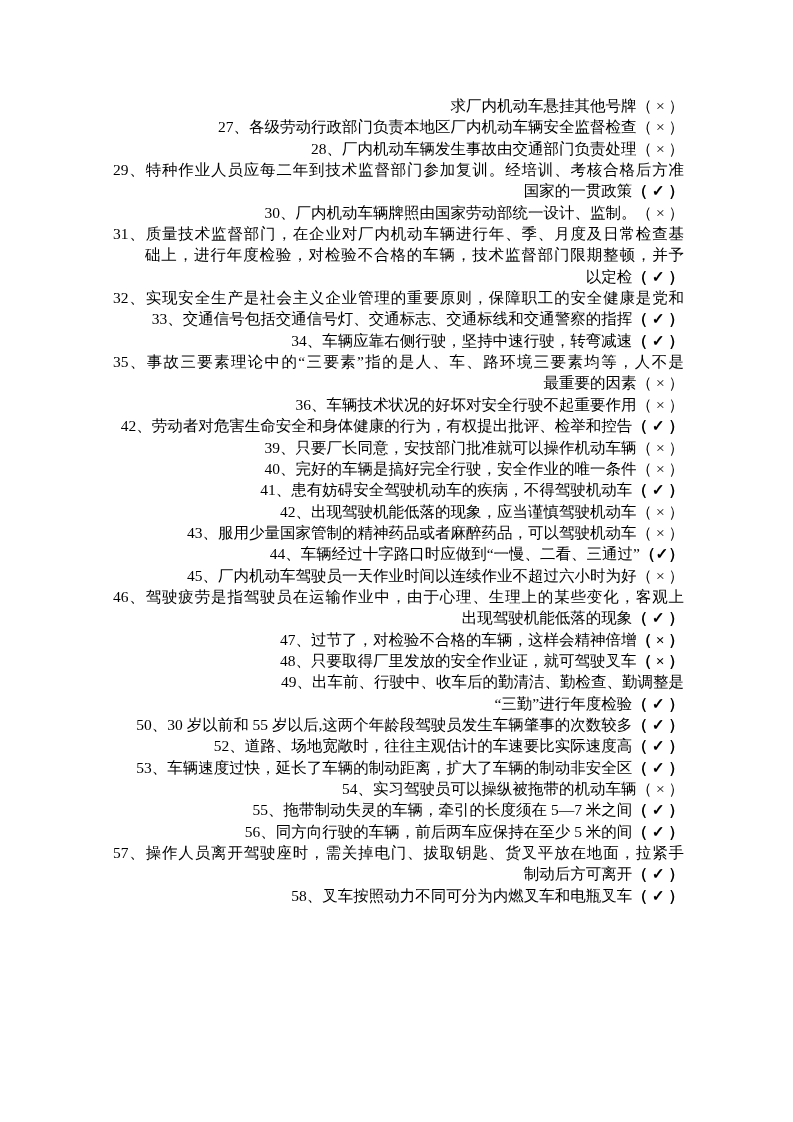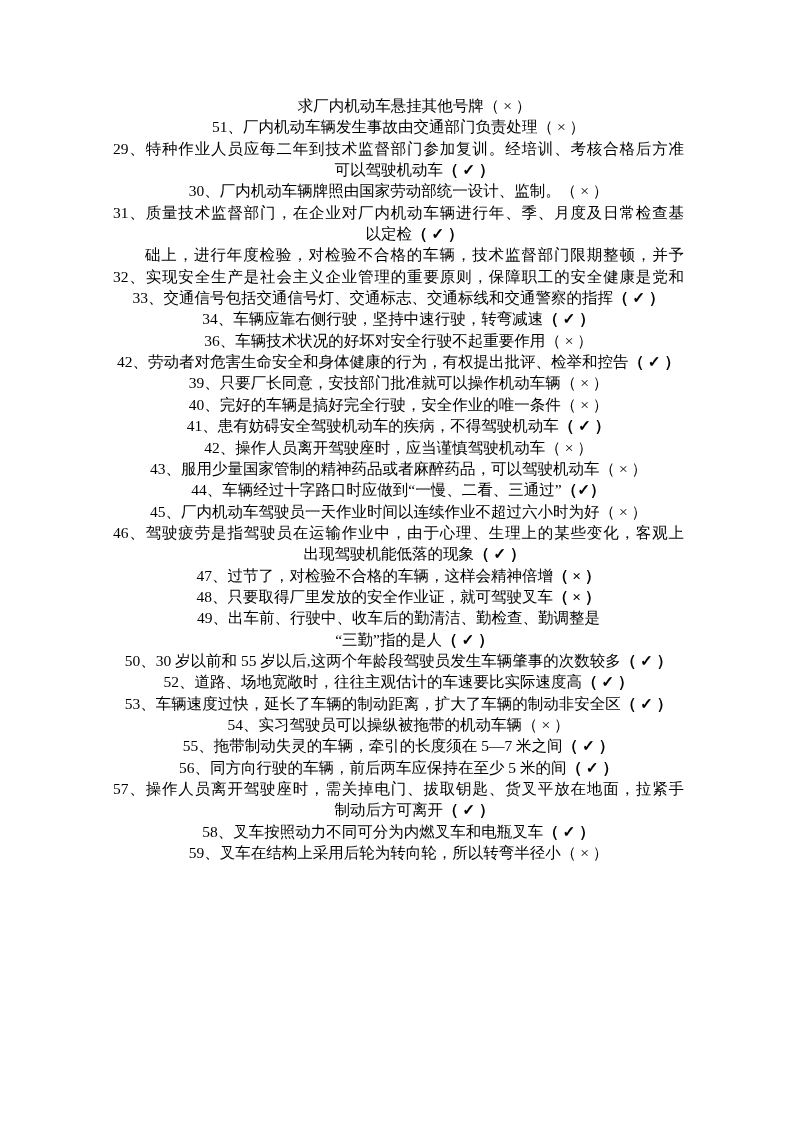--- a/index.html
+++ b/index.html
@@ -14,81 +14,88 @@
     font-size: 15.5px;
     line-height: 21.35px;
   }
   .doc {
     position: absolute;
     left: 113px;
     top: 95px;
     width: 571px;
   }
   .item { margin-left: 32px; }
-  .item .line { white-space: nowrap; text-align: center; }
+  .item .line { white-space: nowrap; text-align: right; }
   .item .line.just {
     white-space: normal;
     text-align: justify;
     text-align-last: justify;
   }
   .item .line.first { text-indent: -32px; }
   .item.no-num .line.first { text-indent: 0; }
   .num { letter-spacing: 0; }
   .ans { white-space: pre; }
   .ans.chk { font-weight: bold; }
   .ans.bold { font-weight: bold; }
 </style>
 </head>
 <body>
 
 <div id="doc" class="doc">
     <div class="item no-num">
       <div class="line first"><span>求厂内机动车悬挂其他号牌</span><span class="ans">（ × ）</span></div>
     </div>
     <div class="item">
-      <div class="line first"><span class="num">51、</span><span>厂内机动车辆发生事故由交通部门负责处理</span><span class="ans">（ × ）</span></div>
+      <div class="line first"><span class="num">27、</span><span>各级劳动行政部门负责本地区厂内机动车辆安全监督检查</span><span class="ans">（ × ）</span></div>
+    </div>
+    <div class="item">
+      <div class="line first"><span class="num">28、</span><span>厂内机动车辆发生事故由交通部门负责处理</span><span class="ans">（ × ）</span></div>
     </div>
     <div class="item">
       <div class="line first just"><span class="num">29、</span><span>特种作业人员应每二年到技术监督部门参加复训。经培训、考核合格后方准</span></div>
-      <div class="line"><span>可以驾驶机动车</span><span class="ans chk">（ ✓ ）</span></div>
+      <div class="line"><span>国家的一贯政策</span><span class="ans chk">（ ✓ ）</span></div>
     </div>
     <div class="item">
       <div class="line first"><span class="num">30、</span><span>厂内机动车辆牌照由国家劳动部统一设计、监制。</span><span class="ans">（ × ）</span></div>
     </div>
     <div class="item">
       <div class="line first just"><span class="num">31、</span><span>质量技术监督部门，在企业对厂内机动车辆进行年、季、月度及日常检查基</span></div>
+      <div class="line just"><span>础上，进行年度检验，对检验不合格的车辆，技术监督部门限期整顿，并予</span></div>
       <div class="line"><span>以定检</span><span class="ans chk">（ ✓ ）</span></div>
-      <div class="line just"><span>础上，进行年度检验，对检验不合格的车辆，技术监督部门限期整顿，并予</span></div>
     </div>
     <div class="item">
       <div class="line first just"><span class="num">32、</span><span>实现安全生产是社会主义企业管理的重要原则，保障职工的安全健康是党和</span></div>
     </div>
     <div class="item">
       <div class="line first"><span class="num">33、</span><span>交通信号包括交通信号灯、交通标志、交通标线和交通警察的指挥</span><span class="ans chk">（ ✓ ）</span></div>
     </div>
     <div class="item">
       <div class="line first"><span class="num">34、</span><span>车辆应靠右侧行驶，坚持中速行驶，转弯减速</span><span class="ans chk">（ ✓ ）</span></div>
+    </div>
+    <div class="item">
+      <div class="line first just"><span class="num">35、</span><span>事故三要素理论中的“三要素”指的是人、车、路环境三要素均等，人不是</span></div>
+      <div class="line"><span>最重要的因素</span><span class="ans">（ × ）</span></div>
     </div>
     <div class="item">
       <div class="line first"><span class="num">36、</span><span>车辆技术状况的好坏对安全行驶不起重要作用</span><span class="ans">（ × ）</span></div>
     </div>
     <div class="item">
       <div class="line first"><span class="num">42、</span><span>劳动者对危害生命安全和身体健康的行为，有权提出批评、检举和控告</span><span class="ans chk">（ ✓ ）</span></div>
     </div>
     <div class="item">
       <div class="line first"><span class="num">39、</span><span>只要厂长同意，安技部门批准就可以操作机动车辆</span><span class="ans">（ × ）</span></div>
     </div>
     <div class="item">
       <div class="line first"><span class="num">40、</span><span>完好的车辆是搞好完全行驶，安全作业的唯一条件</span><span class="ans">（ × ）</span></div>
     </div>
     <div class="item">
       <div class="line first"><span class="num">41、</span><span>患有妨碍安全驾驶机动车的疾病，不得驾驶机动车</span><span class="ans chk">（ ✓ ）</span></div>
     </div>
     <div class="item">
-      <div class="line first"><span class="num">42、</span><span>操作人员离开驾驶座时，应当谨慎驾驶机动车</span><span class="ans">（ × ）</span></div>
+      <div class="line first"><span class="num">42、</span><span>出现驾驶机能低落的现象，应当谨慎驾驶机动车</span><span class="ans">（ × ）</span></div>
     </div>
     <div class="item">
       <div class="line first"><span class="num">43、</span><span>服用少量国家管制的精神药品或者麻醉药品，可以驾驶机动车</span><span class="ans">（ × ）</span></div>
     </div>
     <div class="item">
       <div class="line first"><span class="num">44、</span><span>车辆经过十字路口时应做到“一慢、二看、三通过”</span><span class="ans chk">（✓）</span></div>
     </div>
     <div class="item">
       <div class="line first"><span class="num">45、</span><span>厂内机动车驾驶员一天作业时间以连续作业不超过六小时为好</span><span class="ans">（ × ）</span></div>
     </div>
@@ -97,21 +104,21 @@
       <div class="line"><span>出现驾驶机能低落的现象</span><span class="ans chk">（ ✓ ）</span></div>
     </div>
     <div class="item">
       <div class="line first"><span class="num">47、</span><span>过节了，对检验不合格的车辆，这样会精神倍增</span><span class="ans bold">（ × ）</span></div>
     </div>
     <div class="item">
       <div class="line first"><span class="num">48、</span><span>只要取得厂里发放的安全作业证，就可驾驶叉车</span><span class="ans bold">（ × ）</span></div>
     </div>
     <div class="item">
       <div class="line first"><span class="num">49、</span><span>出车前、行驶中、收车后的勤清洁、勤检查、勤调整是</span></div>
-      <div class="line"><span>“三勤”指的是人</span><span class="ans chk">（ ✓ ）</span></div>
+      <div class="line"><span>“三勤”进行年度检验</span><span class="ans chk">（ ✓ ）</span></div>
     </div>
     <div class="item">
       <div class="line first"><span class="num">50、</span><span>30 岁以前和 55 岁以后,这两个年龄段驾驶员发生车辆肇事的次数较多</span><span class="ans chk">（ ✓ ）</span></div>
     </div>
     <div class="item">
       <div class="line first"><span class="num">52、</span><span>道路、场地宽敞时，往往主观估计的车速要比实际速度高</span><span class="ans chk">（ ✓ ）</span></div>
     </div>
     <div class="item">
       <div class="line first"><span class="num">53、</span><span>车辆速度过快，延长了车辆的制动距离，扩大了车辆的制动非安全区</span><span class="ans chk">（ ✓ ）</span></div>
     </div>
@@ -124,16 +131,13 @@
     <div class="item">
       <div class="line first"><span class="num">56、</span><span>同方向行驶的车辆，前后两车应保持在至少 5 米的间</span><span class="ans chk">（ ✓ ）</span></div>
     </div>
     <div class="item">
       <div class="line first just"><span class="num">57、</span><span>操作人员离开驾驶座时，需关掉电门、拔取钥匙、货叉平放在地面，拉紧手</span></div>
       <div class="line"><span>制动后方可离开</span><span class="ans chk">（ ✓ ）</span></div>
     </div>
     <div class="item">
       <div class="line first"><span class="num">58、</span><span>叉车按照动力不同可分为内燃叉车和电瓶叉车</span><span class="ans chk">（ ✓ ）</span></div>
     </div>
-    <div class="item">
-      <div class="line first"><span class="num">59、</span><span>叉车在结构上采用后轮为转向轮，所以转弯半径小</span><span class="ans">（ × ）</span></div>
-    </div>
   </div>
 
 </body></html>

